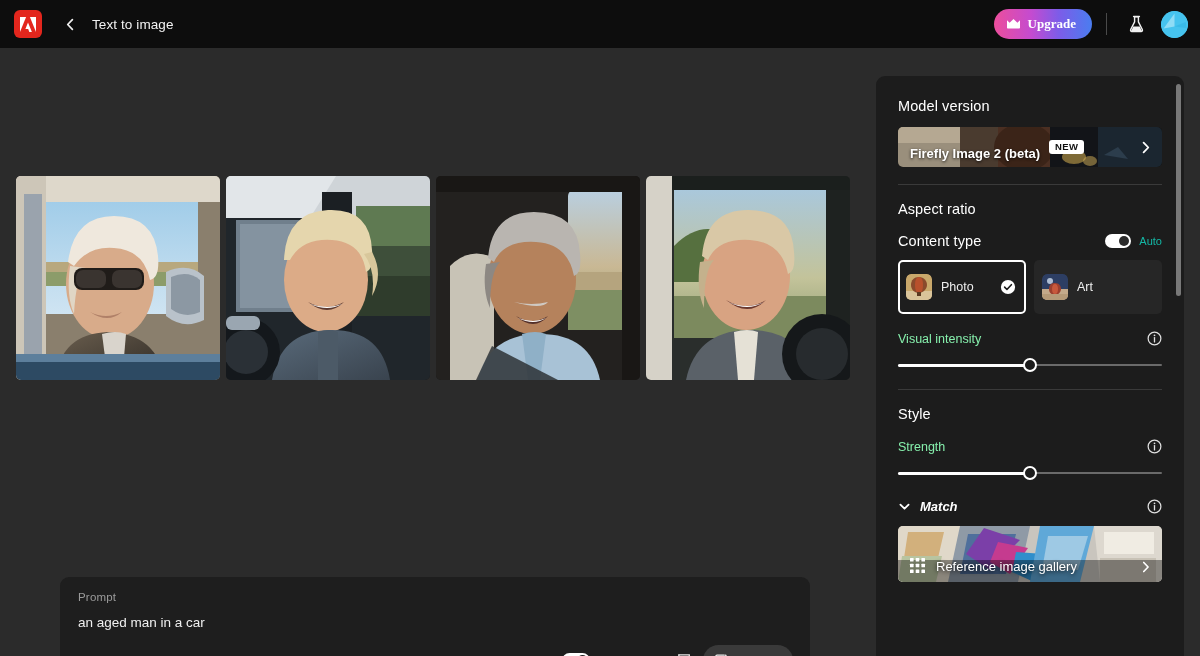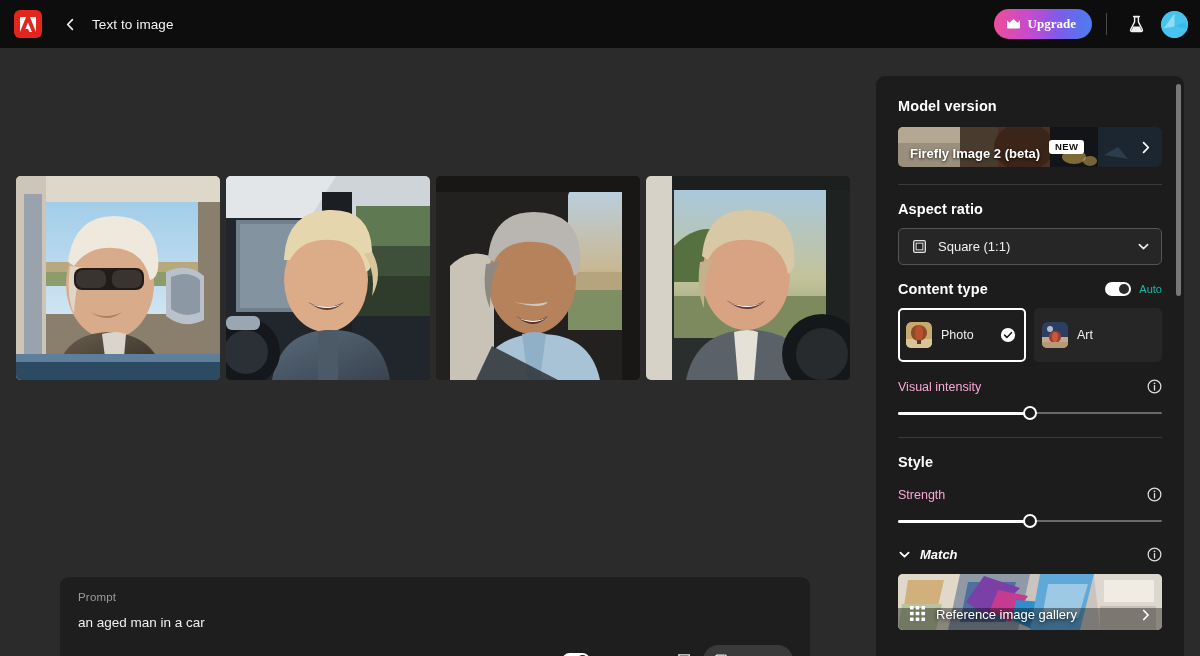--- a/index.html
+++ b/index.html
@@ -198,21 +198,21 @@
   .panel-scroll {
     position: absolute;
     top: 8px; right: 3px;
     width: 5px; height: 212px;
     background: #787878;
     border-radius: 3px;
   }
 
   .sec-title {
     font-size: 14.5px;
-    font-weight: 700;
+    font-weight: 400;
     color: #fff;
     letter-spacing: .1px;
   }
 
   .model-card {
     margin-top: 13px;
     height: 40px;
     border-radius: 5px;
     overflow: hidden;
     position: relative;
@@ -300,21 +300,21 @@
     flex: 0 0 auto;
   }
   .type-thumb svg { display: block; }
   .type-label { font-size: 12.5px; color: #eee; }
   .check { margin-left: auto; }
 
   .slider-row {
     margin-top: 17px;
     display: flex; align-items: center; justify-content: space-between;
   }
-  .slider-label { font-size: 12.5px; color: #f9a8d4; }
+  .slider-label { font-size: 12.5px; color: #86efac; }
   .slider-track {
     margin-top: 12px;
     position: relative;
     height: 14px;
   }
   .slider-track .st-bg {
     position: absolute;
     top: 6px; left: 0; right: 0;
     height: 2px;
     background: #6a6a6a;
@@ -599,30 +599,20 @@
       <svg class="mc-arrow" width="13" height="13" viewBox="0 0 13 13">
         <path d="M4.6 1.6l4.7 4.9-4.7 4.9" stroke="#fff" stroke-width="1.8" fill="none" stroke-linecap="round" stroke-linejoin="round"></path>
       </svg>
     </div>
   </div>
 
   <div class="divider"></div>
 
   <div class="sec-block">
     <div class="sec-title">Aspect ratio</div>
-    <div class="select-box">
-      <svg width="15" height="15" viewBox="0 0 16 16">
-        <rect x="1.8" y="1.8" width="12.4" height="12.4" rx="1.5" fill="none" stroke="#e8e8e8" stroke-width="1.4"></rect>
-        <rect x="4.4" y="4.4" width="7.2" height="7.2" fill="none" stroke="#e8e8e8" stroke-width="1"></rect>
-      </svg>
-      <span class="select-text">Square (1:1)</span>
-      <svg class="select-chev" width="13" height="13" viewBox="0 0 13 13">
-        <path d="M2.4 4.6l4.1 4.1 4.1-4.1" stroke="#e8e8e8" stroke-width="1.7" fill="none" stroke-linecap="round" stroke-linejoin="round"></path>
-      </svg>
-    </div>
   </div>
 
   <div class="sec-block">
     <div class="row-between">
       <div class="sec-title">Content type</div>
       <div class="auto-wrap">
         <div class="toggle small"></div>
         <span class="auto-label">Auto</span>
       </div>
     </div>

